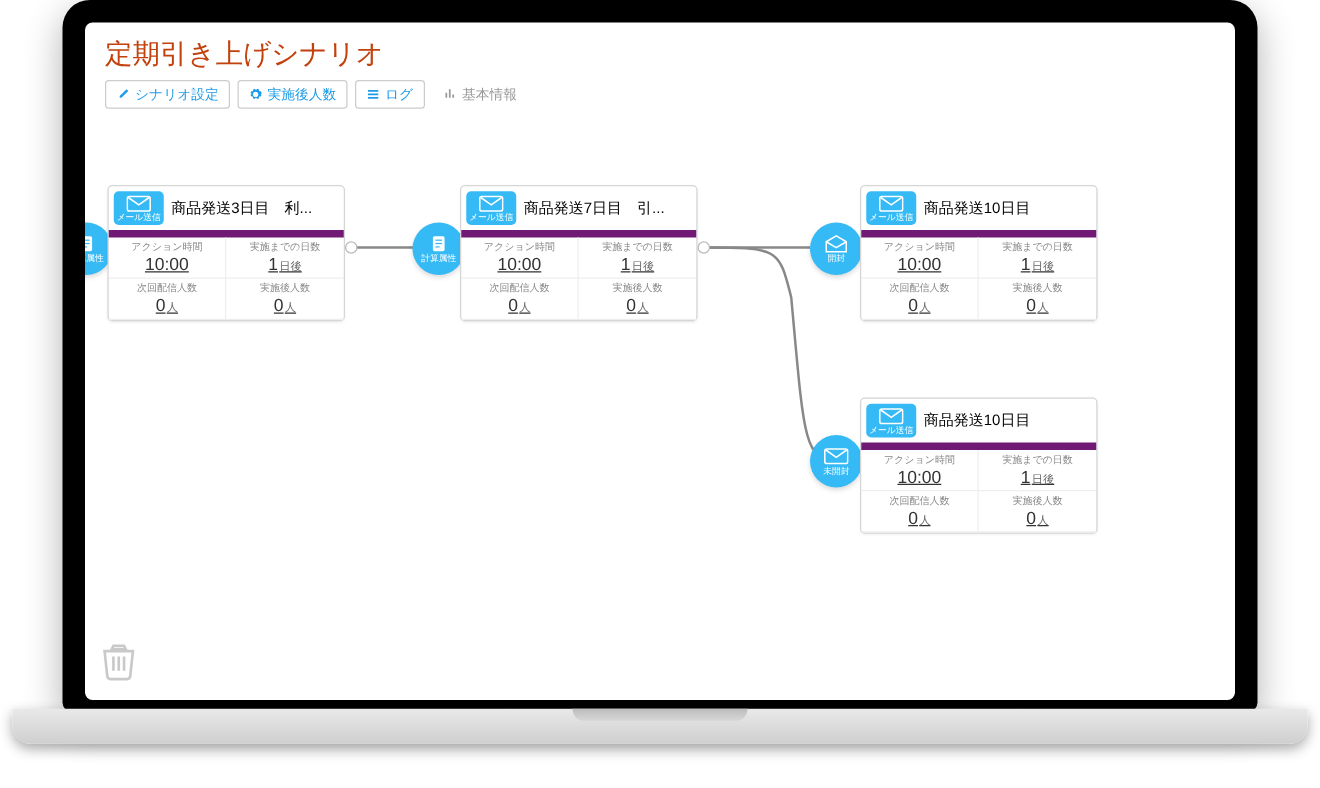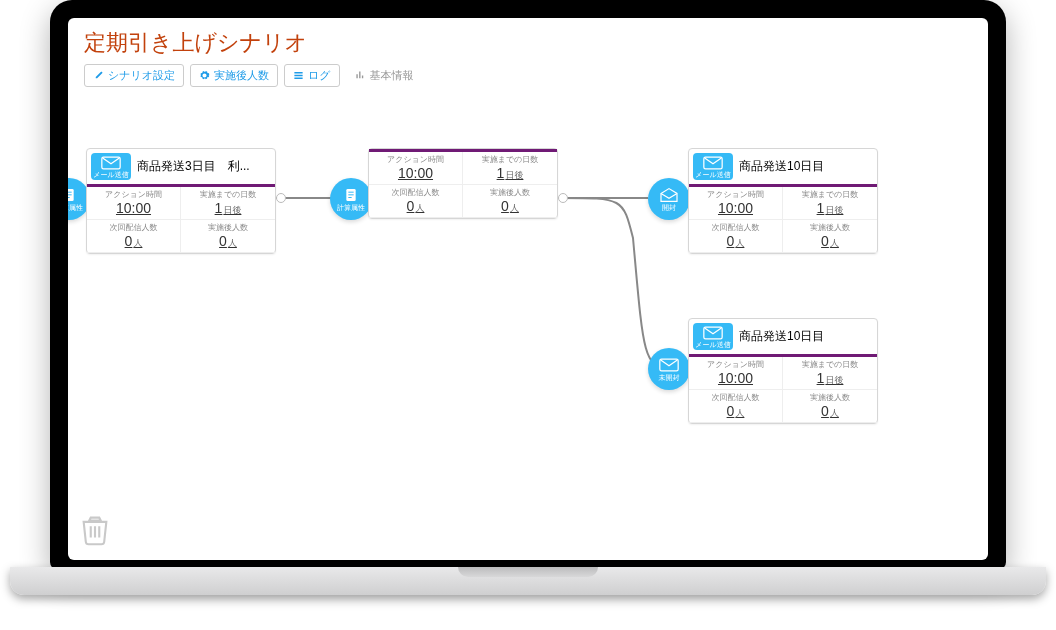--- a/index.html
+++ b/index.html
@@ -20,21 +20,21 @@
 
 .canvas { position: absolute; top: 70px; left: 0; right: 0; bottom: 0; }
 .canvas svg.conn { position: absolute; top:0; left:0; width:100%; height:100%; pointer-events:none; }
 
 .node { position: absolute; width: 190px; border: 1px solid #d6d6d6; background: #fff; border-radius: 4px; box-shadow: 0 1px 2px rgba(0,0,0,.06); }
 .node-head { display:flex; align-items:center; gap:6px; padding:4px 6px 4px 4px; }
 .badge { background:#35baf6; color:#fff; border-radius:4px; width:40px; display:flex; flex-direction:column; align-items:center; padding:3px 0 2px 0; }
 .badge svg { width:20px; height:14px; }
 .badge-label { font-size:7px; line-height:1; margin-top:1px; white-space:nowrap; }
 .node-title { font-size:12px; color:#000000; white-space:nowrap; overflow:hidden; text-overflow:ellipsis; flex:1; }
-.grid { display:grid; grid-template-columns:1fr 1fr; border-top:3px solid #701a75; }
+.grid { display:grid; grid-template-columns:1fr 1fr; border-top:6px solid #701a75; }
 .cell { border-right:1px solid #eee; border-bottom:1px solid #eee; padding:2px 4px; text-align:center; }
 .cell:nth-child(2n){ border-right:none; }
 .cell-l { font-size:8px; color:#888; }
 .cell-v { font-size:14px; color:#333; font-weight:500;text-decoration:underline; }
 .cell-v .unit { font-size:9px; color:#666; margin-left:1px; }
 
 .port { position:absolute; width:42px; height:42px; border-radius:50%; background:#35baf6; display:flex; flex-direction:column; align-items:center; justify-content:center; box-shadow:0 2px 4px rgba(0,0,0,.15);}
 .port svg { width:20px; height:16px; fill:#fff; }
 .port-label { color:#fff; font-size:7px; line-height:1; margin-top:1px; }
 .dot { position:absolute; width:10px; height:10px; border:1px solid #bbb; background:#fff; border-radius:50%; }
@@ -130,20 +130,30 @@
       <div class="port" style="left:262px; top:90px;">
         <svg viewBox="0 0 24 24">
             <rect x="5" y="3" width="14" height="18" rx="2" fill="#fff"></rect>
             <rect x="8" y="7" width="8" height="1.5" fill="#35baf6"></rect>
             <rect x="8" y="11" width="8" height="1.5" fill="#35baf6"></rect>
             <rect x="8" y="15" width="5" height="1.5" fill="#35baf6"></rect>
           </svg>
         <span class="port-label">計算属性</span>
       </div>
       <div class="node" style="left:300px; top:60px;">
+        <div class="node-head">
+          <div class="badge">
+              <svg viewBox="0 0 24 16">
+                <rect x="1" y="1" width="22" height="14" rx="2" fill="none" stroke="#fff" stroke-width="1.5"></rect>
+                <path d="M2 2l10 7 10-7" fill="none" stroke="#fff" stroke-width="1.5"></path>
+              </svg>
+              <span class="badge-label">メール送信</span>
+            </div>
+          <div class="node-title">商品発送7日目　引...</div>
+        </div>
         <div class="grid">
           <div class="cell">
               <div class="cell-l">アクション時間</div>
               <div class="cell-v">10:00</div>
             </div>
           <div class="cell">
               <div class="cell-l">実施までの日数</div>
               <div class="cell-v"><span>1</span><span class="unit">日後</span></div>
             </div>
           <div class="cell">

